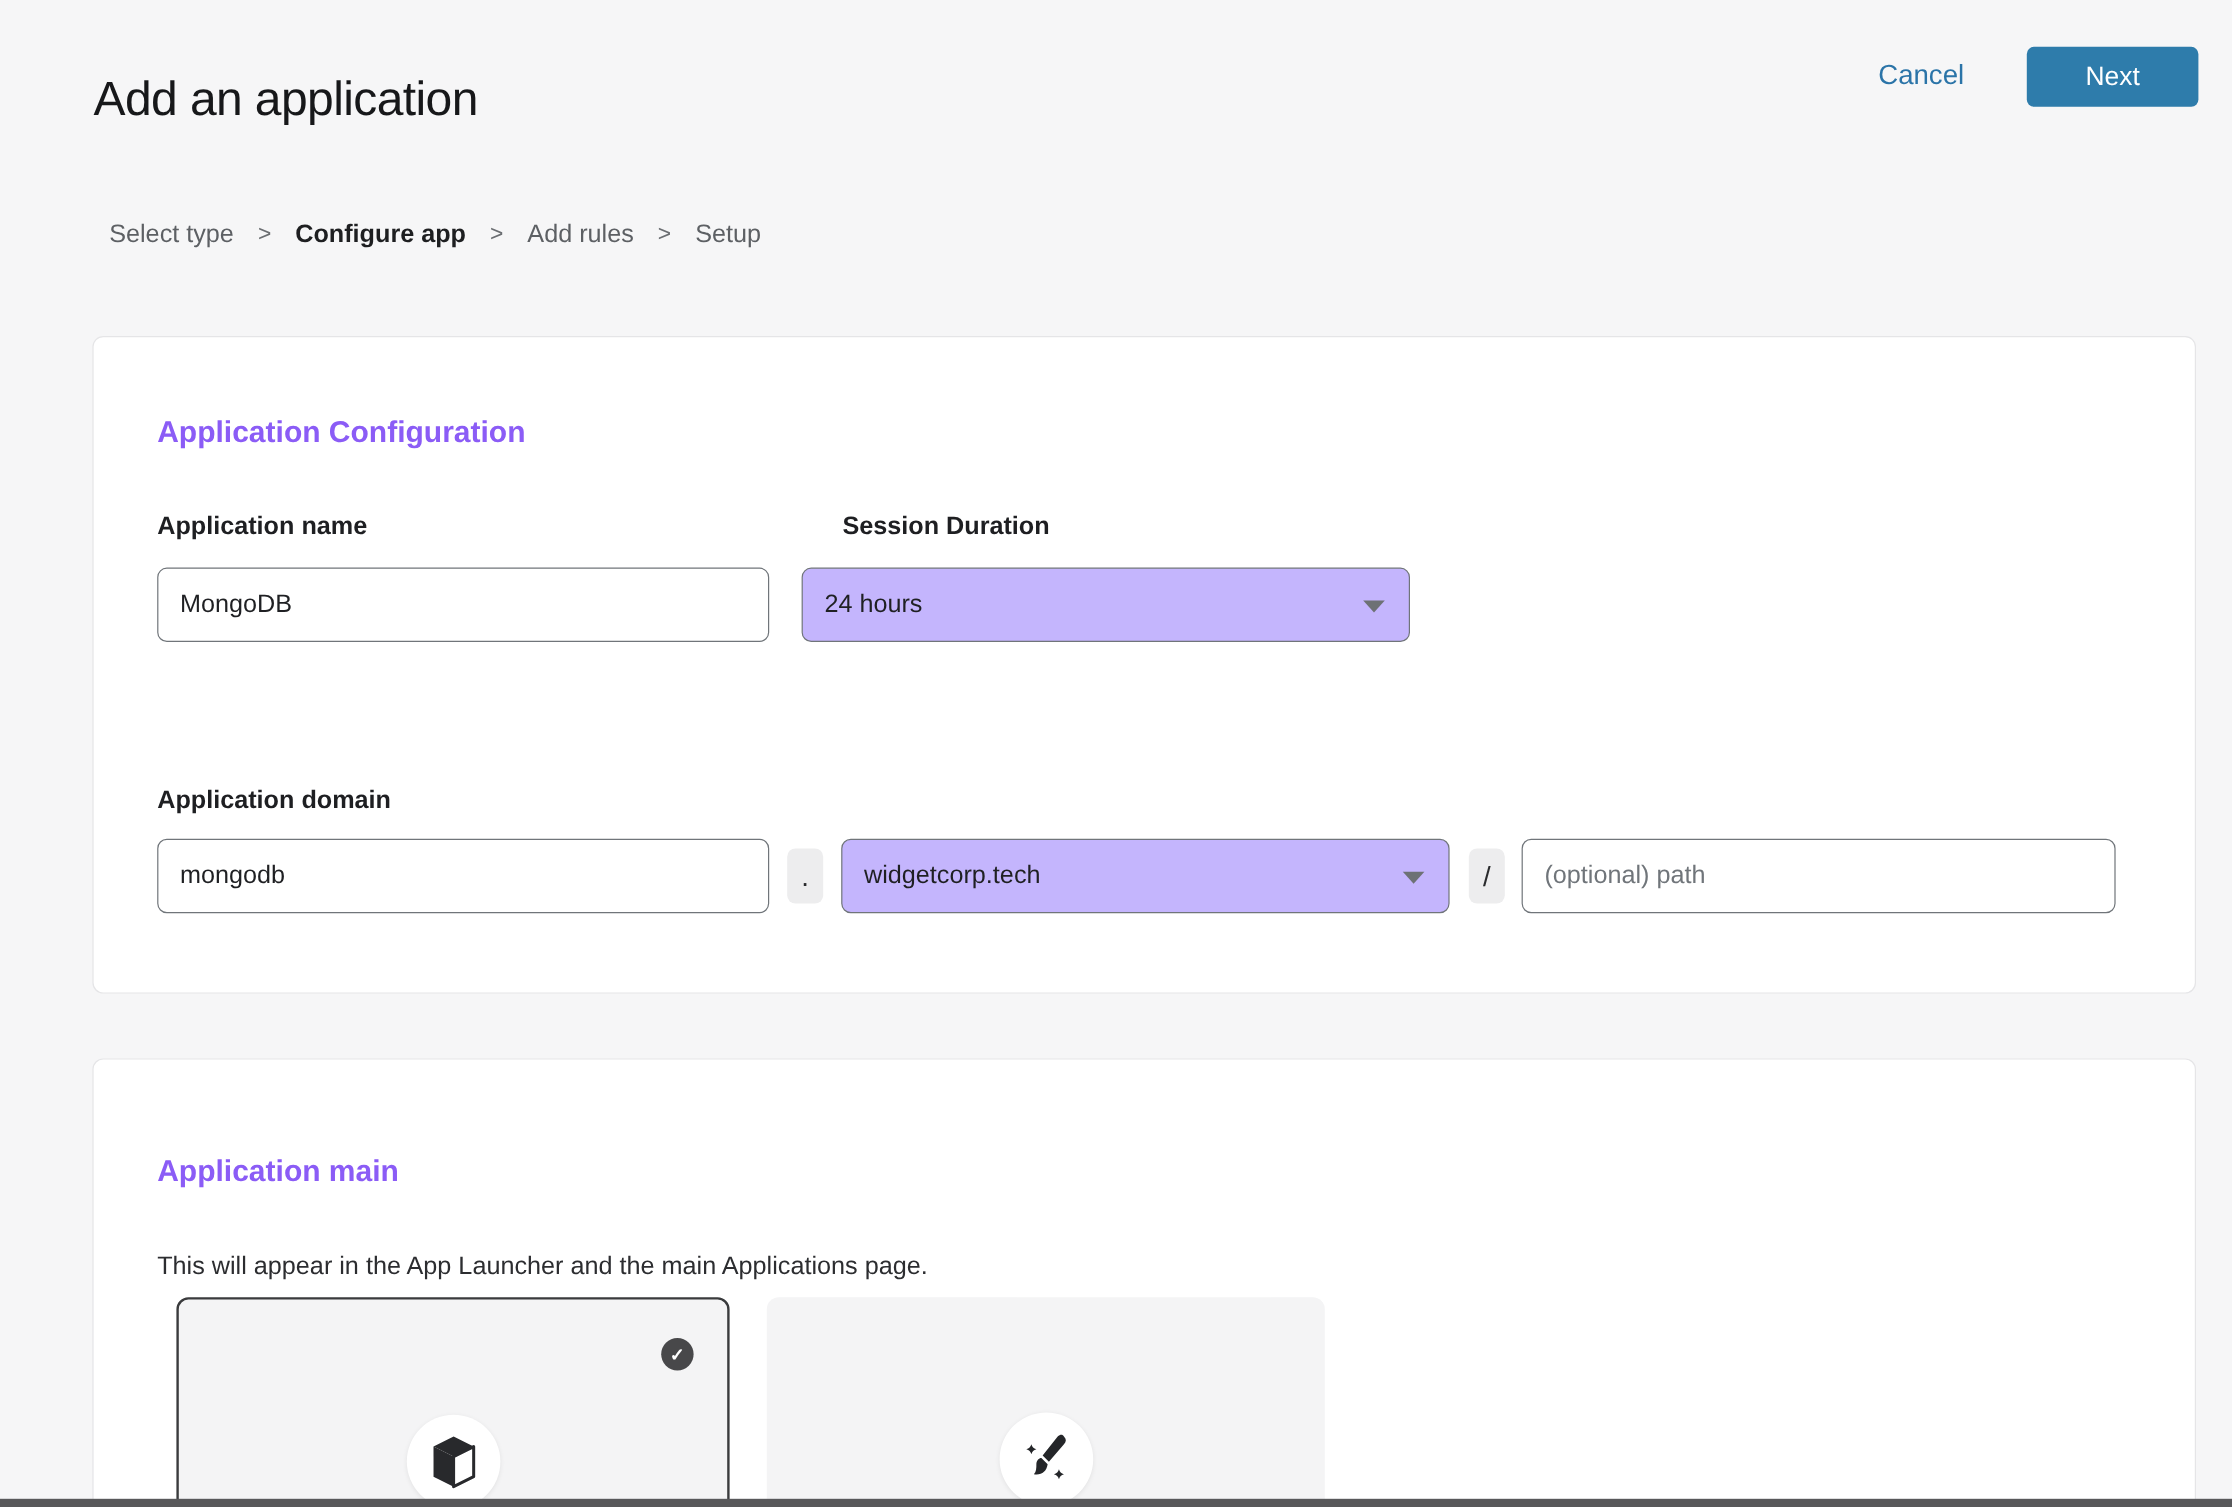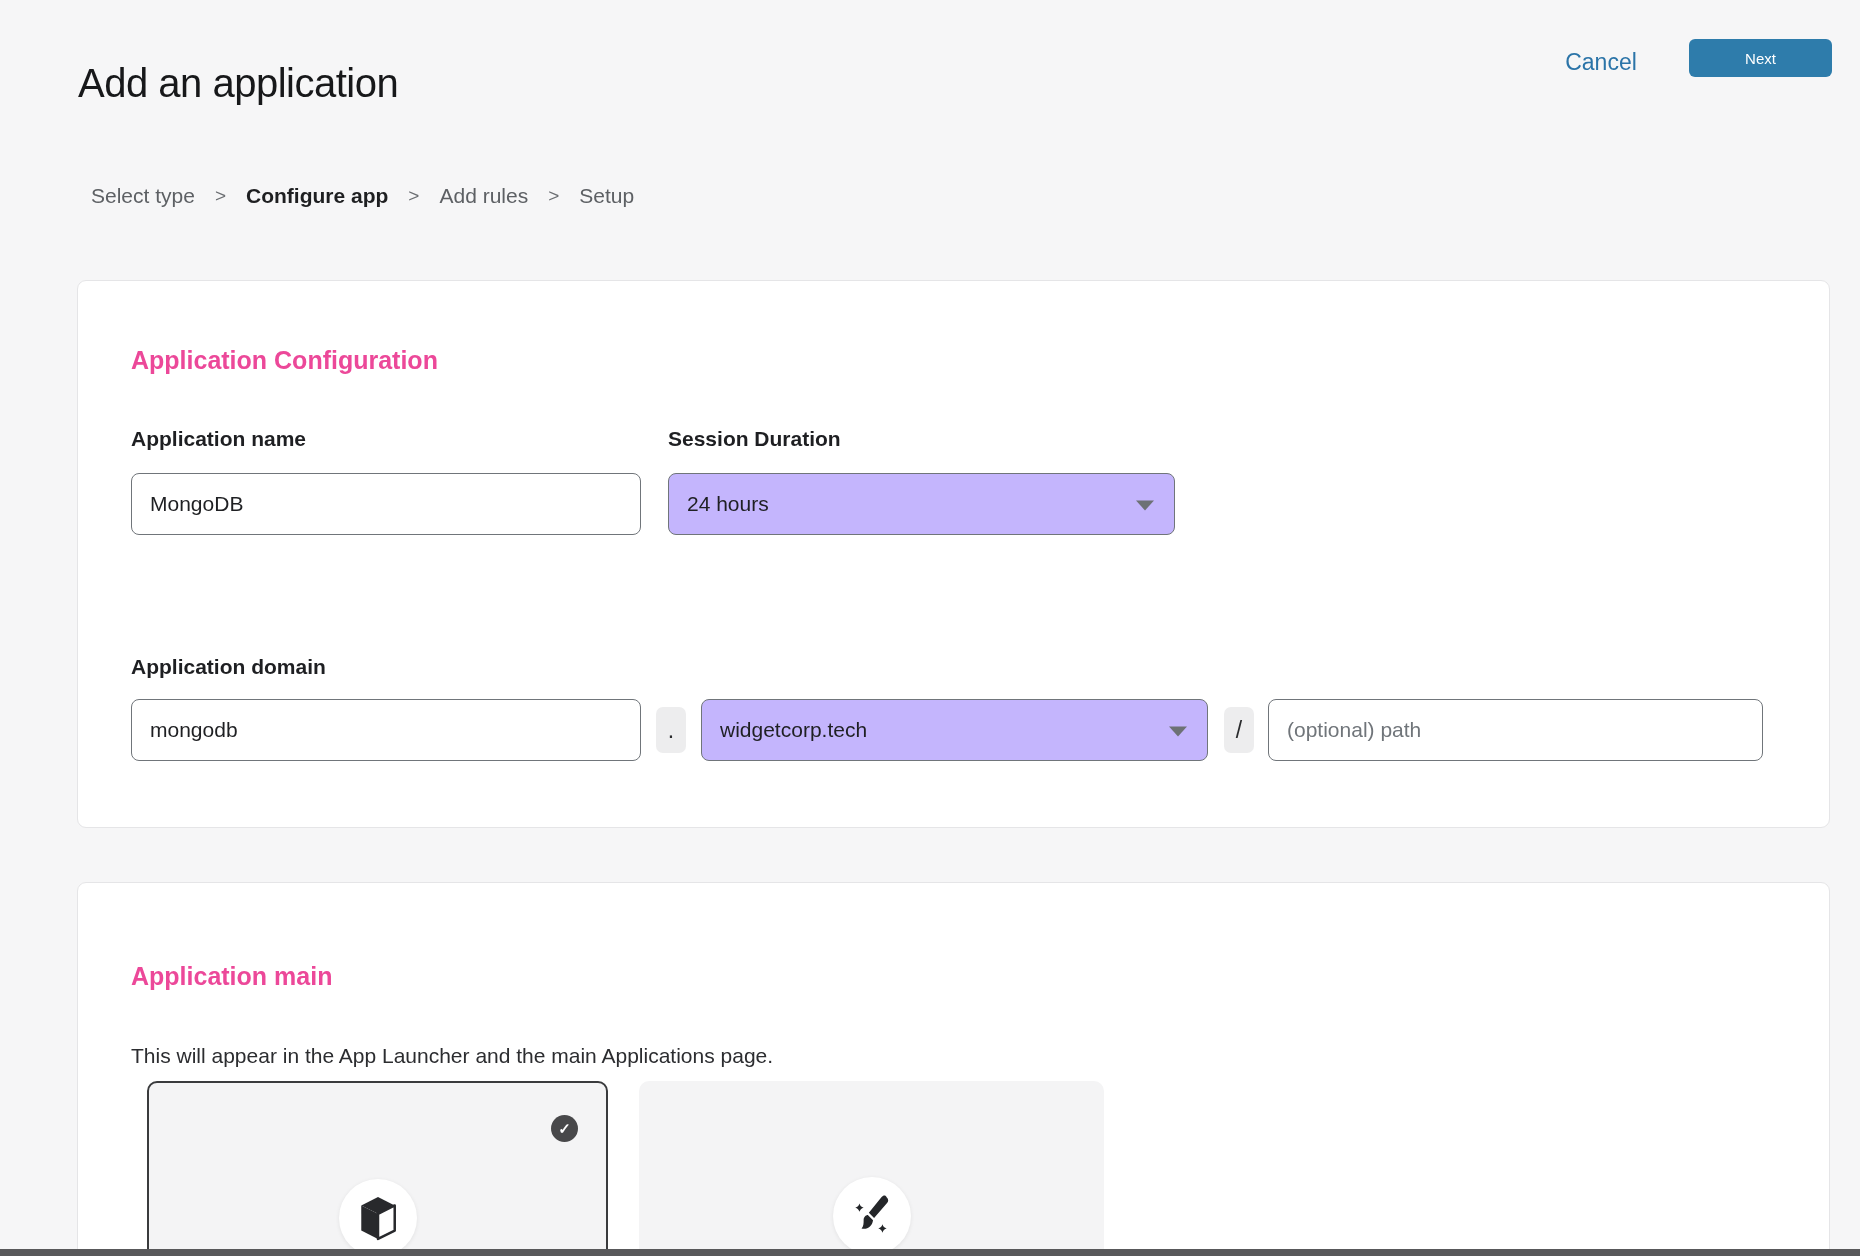--- a/index.html
+++ b/index.html
@@ -14,23 +14,23 @@
   
   .page-title{
     position:absolute;left:78px;top:18px;
     font-size:40px;font-weight:400;letter-spacing:-.5px;color:#17181a;
   }
   .cancel-link{
     position:absolute;left:1558px;top:33px;width:86px;
     font-size:23px;color:#2b74a8;cursor:pointer;text-align:center;
   }
   .next-btn{
-    position:absolute;left:1689px;top:23px;width:143px;height:38px;
+    position:absolute;left:1689px;top:23px;width:143px;height:50px;
     background:#2e7cab;border:none;border-radius:6px;
-    color:#ffffff;font-size:15px;font-family:inherit;cursor:pointer;
+    color:#ffffff;font-size:22px;font-family:inherit;cursor:pointer;
   }
 
   
   .breadcrumb{
     position:absolute;left:91px;top:168px;
     display:flex;align-items:center;gap:20px;
     font-size:21px;color:#5d6064;
   }
   .breadcrumb .step{color:#5d6064;}
   .breadcrumb .step.active{color:#1e1f21;font-weight:700;}
@@ -38,21 +38,21 @@
 
   
   .card{
     position:absolute;left:77px;width:1753px;background:#ffffff;
     border:1px solid #e5e5e7;border-radius:9px;box-sizing:border-box;
   }
   .card.config{top:264px;height:548px;}
   .card.logo{top:866px;height:420px;}
   .card-title{
     position:absolute;left:53px;
-    font-size:25px;font-weight:700;color:#ec4899;
+    font-size:25px;font-weight:700;color:#8b5cf6;
   }
   .field-label{
     position:absolute;font-size:21px;font-weight:700;color:#1e1f22;
   }
 
   .text-input{
     position:absolute;height:62px;box-sizing:border-box;
     border:1px solid #70757a;border-radius:8px;background:#ffffff;
     font-size:21px;color:#1f2023;padding:0 18px;font-family:inherit;
     outline:none;
@@ -123,21 +123,21 @@
     <span class="sep">&gt;</span>
     <span class="step">Setup</span>
   </nav>
 
   <section class="card config">
     <h2 class="card-title" style="top:44px;">Application Configuration</h2>
 
     <label class="field-label" style="left:53px;top:146px;">Application name</label>
     <input class="text-input" style="left: 53px; top: 192px; width: 510px;" value="MongoDB">
 
-    <label class="field-label" style="left:590px;top:146px;">Session Duration</label>
+    <label class="field-label" style="left:624px;top:146px;">Session Duration</label>
     <div class="select" style="left:590px;top:192px;width:507px;">
       <span>24 hours</span>
       <span class="caret"></span>
     </div>
 
     <label class="field-label" style="left:53px;top:374px;">Application domain</label>
     <input class="text-input" style="left: 53px; top: 418px; width: 510px;" value="mongodb">
     <span class="sep-chip" style="left:578px;top:426px;">.</span>
     <div class="select" style="left:623px;top:418px;width:507px;">
       <span>widgetcorp.tech</span>

